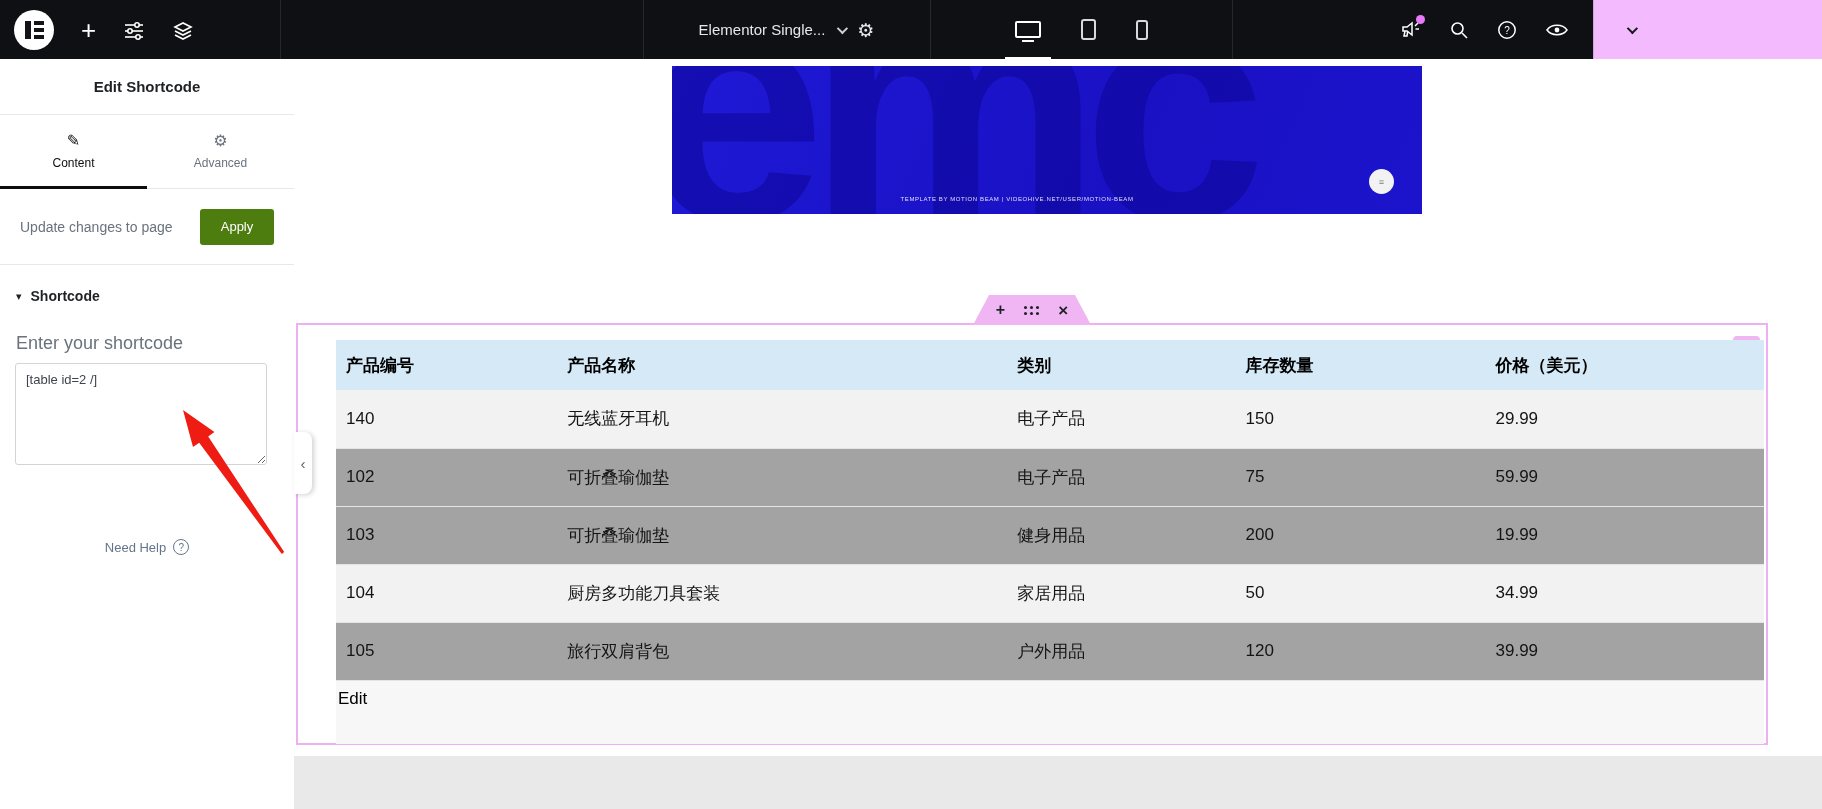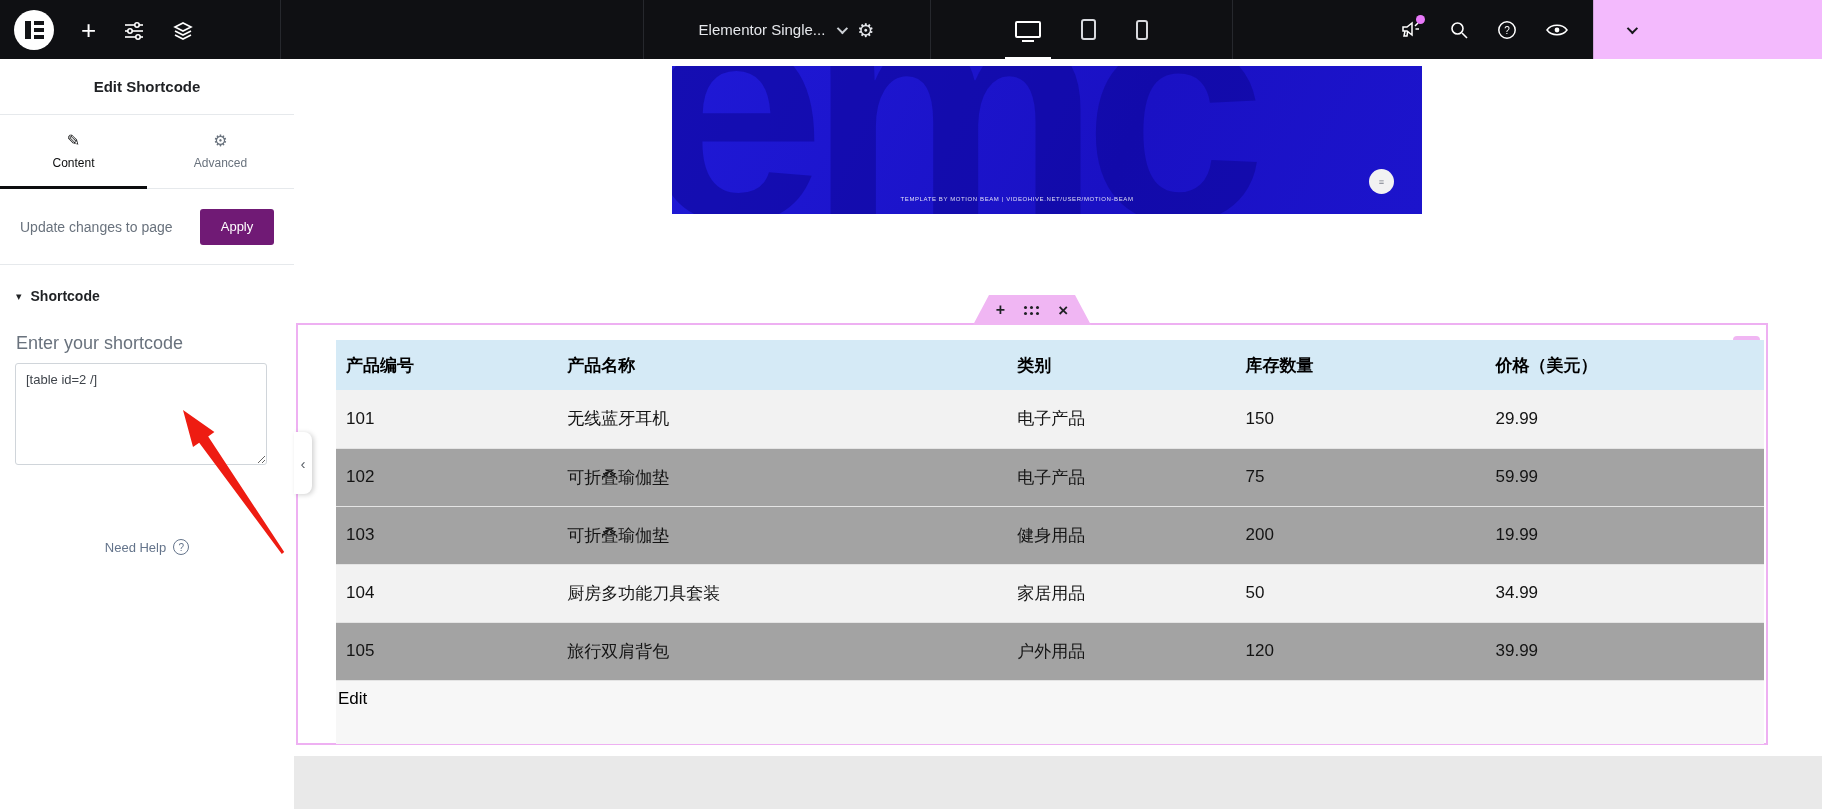--- a/index.html
+++ b/index.html
@@ -43,21 +43,21 @@
   .panel-header { height:56px; display:flex; align-items:center; justify-content:center; border-bottom:1px solid #e6e9ec; }
   .panel-title { font-size:15px; font-weight:bold; color:#1f2124; }
   .tabs { height:74px; display:flex; border-bottom:1px solid #e6e9ec; }
   .tab { flex:1; display:flex; flex-direction:column; align-items:center; justify-content:center; gap:7px; position:relative; cursor:pointer; }
   .tab .t-icon { font-family:"DejaVu Sans", sans-serif; font-size:16px; color:#69727d; line-height:1; }
   .tab .t-label { font-size:12px; color:#69727d; }
   .tab.active .t-icon, .tab.active .t-label { color:#0c0d0e; }
   .tab.active::after { content:""; position:absolute; left:0; right:0; bottom:-1px; height:3px; background:#0c0d0e; }
   .update-row { height:76px; display:flex; align-items:center; justify-content:space-between; padding:0 20px; border-bottom:1px solid #e6e9ec; }
   .update-text { font-size:14px; color:#69727d; }
-  .apply-btn { width:74px; height:36px; background:#701a75; color:#fff; font-size:13px; border:none; border-radius:3px; cursor:pointer; font-family:"Liberation Sans", sans-serif; }
+  .apply-btn { width:74px; height:36px; background:#4d7c0f; color:#fff; font-size:13px; border:none; border-radius:3px; cursor:pointer; font-family:"Liberation Sans", sans-serif; }
   .section-head { margin:23px 16px 0; display:flex; align-items:center; gap:9px; cursor:pointer; }
   .section-caret { font-family:"DejaVu Sans", sans-serif; font-size:11px; color:#1f2124; }
   .section-title { font-size:14px; font-weight:bold; color:#1f2124; }
   .field-label { margin:29px 16px 9px; font-size:18px; color:#69727d; }
   .shortcode-input { display:block; margin:0 15px; width:252px; height:102px; border:1px solid #d0d5da; border-radius:3px; padding:8px 10px; font-family:"Liberation Sans", sans-serif; font-size:13px; color:#3f444b; resize:both; outline:none; }
   .need-help { margin-top:74px; display:flex; align-items:center; justify-content:center; gap:7px; font-size:13px; color:#64748b; cursor:pointer; }
   .q-circle { width:16px; height:16px; border:1px solid #64748b; border-radius:50%; display:inline-flex; align-items:center; justify-content:center; font-size:10px; color:#64748b; }
   .collapse-tab { position:absolute; left:294px; top:432px; width:18px; height:62px; background:#fff; border-radius:0 8px 8px 0; box-shadow:2px 1px 5px rgba(0,0,0,.18); z-index:25; display:flex; align-items:center; justify-content:center; font-size:15px; color:#5a6068; cursor:pointer; }
 
   
@@ -272,21 +272,21 @@
               <tr>
                   <th>产品编号</th>
                   <th>产品名称</th>
                   <th>类别</th>
                   <th>库存数量</th>
                   <th>价格（美元）</th>
                 </tr>
             </thead>
             <tbody>
                 <tr>
-                  <td>101</td>
+                  <td>140</td>
                   <td>无线蓝牙耳机</td>
                   <td>电子产品</td>
                   <td>150</td>
                   <td>29.99</td>
                 </tr>
                 <tr>
                   <td>102</td>
                   <td>可折叠瑜伽垫</td>
                   <td>电子产品</td>
                   <td>75</td>

